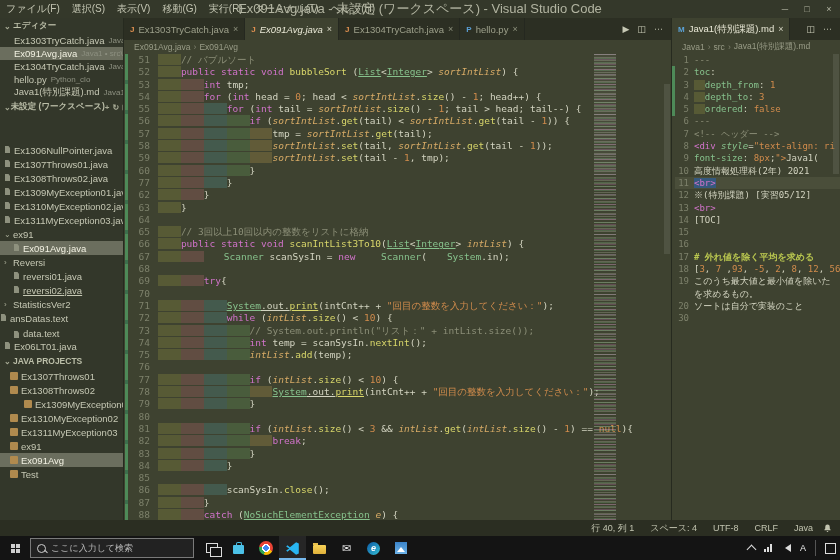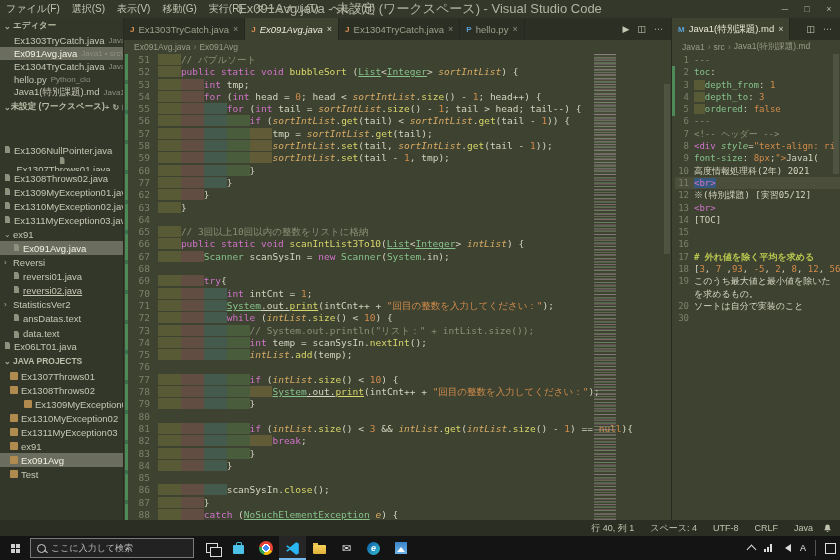--- a/index.html
+++ b/index.html
@@ -64,21 +64,21 @@
   .code-row.cur{background:#4a4e3a;}
   .gutter{flex:0 0 26px;width:26px;text-align:right;padding:0 8px 0 0;color:#7d816b;}
   .md .gutter{flex:0 0 14px;width:14px;padding-right:5px;}
   .md .code-row{font-size:9px;}
   .code-text{white-space:pre;}
   .ind{white-space:pre;}
   .i0{background:rgba(206,199,78,.18);} .i1{background:rgba(224,120,130,.22);}
   .i2{background:rgba(95,190,195,.20);} .i3{background:rgba(120,200,110,.20);}
   .i4{background:rgba(225,180,85,.22);}
   .tk-c{color:#8b8e77;} .tk-k{color:#d173ca;text-align:center;} .tk-t{color:#86c18c;text-decoration:underline;}
-  .tk-T{color:#86c18c;} .tk-f{color:#d8d66a;} .tk-p{color:#d7ab66;font-style:italic;}
+  .tk-T{color:#86c18c;padding-left:20px;} .tk-f{color:#d8d66a;} .tk-p{color:#d7ab66;font-style:italic;}
   .tk-s{color:#d28c4c;} .tk-n{color:#d28c4c;} .tk-w{color:#d3d4c1;}
   .tk-U{color:#d3d4c1;text-decoration:underline;} .tk-F{color:#d8d66a;text-decoration:underline;}
   .tk-g{color:#d173ca;} .tk-a{color:#86c18c;font-style:italic;} .tk-h{color:#b9c64f;font-weight:bold;}
   .tk-m{color:#8b8e77;} .tk-y{color:#86c18c;} .tk-e{color:#d173ca;background:#35597e;}
   .tk-d{background:rgba(206,199,78,.18);white-space:pre;}
 
   .git-strip{position:absolute;left:1px;top:0;bottom:0;width:3px;
              background:repeating-linear-gradient(180deg,#4e8a58 0 26px,#3c6f4c 26px 30px);}
   .md-strip{position:absolute;left:0;top:12px;width:3px;height:50px;background:#4e8a58;}
   .minimap{position:absolute;left:470px;top:0;width:22px;height:100%;opacity:.9;
@@ -195,21 +195,21 @@
           <span>+</span>
           <span>↻</span>
           <span>⊟</span>
         </span>
       </div>
       <div id="file-tree">
           <div class="tree-row" style="padding-left: 4px; margin-top: 28px;">
             <span class="fdot"></span>
             <span>Ex1306NullPointer.java</span>
           </div>
-          <div class="tree-row" style="padding-left: 4px; flex-direction: column;">
+          <div class="tree-row" style="padding-left: 4px;">
             <span class="fdot"></span>
             <span>Ex1307Throws01.java</span>
           </div>
           <div class="tree-row" style="padding-left: 4px;">
             <span class="fdot"></span>
             <span>Ex1308Throws02.java</span>
           </div>
           <div class="tree-row" style="padding-left: 4px;">
             <span class="fdot"></span>
             <span>Ex1309MyException01.java</span>
@@ -239,21 +239,21 @@
             <span>reversi01.java</span>
           </div>
           <div class="tree-row" style="padding-left: 13px; text-decoration: underline;">
             <span class="fdot"></span>
             <span>reversi02.java</span>
           </div>
           <div class="tree-row" style="padding-left: 4px;">
             <span class="tree-chev">›</span>
             <span>StatisticsVer2</span>
           </div>
-          <div class="tree-row" style="padding-left: 13px; text-align: right;">
+          <div class="tree-row" style=" text-align: right;">
             <span class="fdot"></span>
             <span>ansDatas.text</span>
           </div>
           <div class="tree-row" style="padding-left: 13px; align-items: flex-end;">
             <span class="fdot"></span>
             <span>data.text</span>
           </div>
           <div class="tree-row" style="padding-left: 4px;">
             <span class="fdot"></span>
             <span>Ex06LT01.java</span>
@@ -349,21 +349,21 @@
             <div class="code-row"><span class="gutter">60</span><span class="code-text"><span class="ind i0">    </span><span class="ind i1">    </span><span class="ind i2">    </span><span class="ind i3">    </span><span class="tk-w">}</span></span></div>
             <div class="code-row"><span class="gutter">77</span><span class="code-text"><span class="ind i0">    </span><span class="ind i1">    </span><span class="ind i2">    </span><span class="tk-w">}</span></span></div>
             <div class="code-row"><span class="gutter">62</span><span class="code-text"><span class="ind i0">    </span><span class="ind i1">    </span><span class="tk-w">}</span></span></div>
             <div class="code-row"><span class="gutter">63</span><span class="code-text"><span class="ind i0">    </span><span class="tk-w">}</span></span></div>
             <div class="code-row"><span class="gutter">64</span><span class="code-text"></span></div>
             <div class="code-row"><span class="gutter">65</span><span class="code-text"><span class="ind i0">    </span><span class="tk-c">// 3回以上10回以内の整数をリストに格納</span></span></div>
             <div class="code-row"><span class="gutter">66</span><span class="code-text"><span class="ind i0">    </span><span class="tk-k">public static void </span><span class="tk-f">scanIntList3To10</span><span class="tk-w">(</span><span class="tk-t">List</span><span class="tk-w">&lt;</span><span class="tk-t">Integer</span><span class="tk-w">&gt; </span><span class="tk-p">intList</span><span class="tk-w">) {</span></span></div>
             <div class="code-row"><span class="gutter">67</span><span class="code-text"><span class="ind i0">    </span><span class="ind i1">    </span><span class="tk-T">Scanner</span><span class="tk-w"> scanSysIn = </span><span class="tk-k">new</span><span class="tk-w"> </span><span class="tk-T">Scanner</span><span class="tk-w">(</span><span class="tk-T">System</span><span class="tk-w">.in);</span></span></div>
             <div class="code-row"><span class="gutter">68</span><span class="code-text"></span></div>
             <div class="code-row"><span class="gutter">69</span><span class="code-text"><span class="ind i0">    </span><span class="ind i1">    </span><span class="tk-k">try</span><span class="tk-w">{</span></span></div>
-            <div class="code-row"><span class="gutter">70</span><span class="code-text"><span class="ind i0">    </span><span class="ind i1">    </span><span class="ind i2">    </span><span class="tk-k">int</span><span class="tk-w"> intCnt = </span><span class="tk-n">1</span><span class="tk-w">;</span></span></div>
+            <div class="code-row"><span class="gutter">70</span></div>
             <div class="code-row"><span class="gutter">71</span><span class="code-text"><span class="ind i0">    </span><span class="ind i1">    </span><span class="ind i2">    </span><span class="tk-t">System</span><span class="tk-U">.out.</span><span class="tk-F">print</span><span class="tk-w">(intCnt++ + </span><span class="tk-s">"回目の整数を入力してください："</span><span class="tk-w">);</span></span></div>
             <div class="code-row"><span class="gutter">72</span><span class="code-text"><span class="ind i0">    </span><span class="ind i1">    </span><span class="ind i2">    </span><span class="tk-k">while</span><span class="tk-w"> (</span><span class="tk-p">intList</span><span class="tk-w">.</span><span class="tk-f">size</span><span class="tk-w">() &lt; </span><span class="tk-n">10</span><span class="tk-w">) {</span></span></div>
             <div class="code-row"><span class="gutter">73</span><span class="code-text"><span class="ind i0">    </span><span class="ind i1">    </span><span class="ind i2">    </span><span class="ind i3">    </span><span class="tk-c">// System.out.println("リスト：" + intList.size());</span></span></div>
             <div class="code-row"><span class="gutter">74</span><span class="code-text"><span class="ind i0">    </span><span class="ind i1">    </span><span class="ind i2">    </span><span class="ind i3">    </span><span class="tk-k">int</span><span class="tk-w"> temp = scanSysIn.</span><span class="tk-f">nextInt</span><span class="tk-w">();</span></span></div>
             <div class="code-row"><span class="gutter">75</span><span class="code-text"><span class="ind i0">    </span><span class="ind i1">    </span><span class="ind i2">    </span><span class="ind i3">    </span><span class="tk-p">intList</span><span class="tk-w">.</span><span class="tk-f">add</span><span class="tk-w">(temp);</span></span></div>
             <div class="code-row"><span class="gutter">76</span><span class="code-text"></span></div>
             <div class="code-row"><span class="gutter">77</span><span class="code-text"><span class="ind i0">    </span><span class="ind i1">    </span><span class="ind i2">    </span><span class="ind i3">    </span><span class="tk-k">if</span><span class="tk-w"> (</span><span class="tk-p">intList</span><span class="tk-w">.</span><span class="tk-f">size</span><span class="tk-w">() &lt; </span><span class="tk-n">10</span><span class="tk-w">) {</span></span></div>
             <div class="code-row"><span class="gutter">78</span><span class="code-text"><span class="ind i0">    </span><span class="ind i1">    </span><span class="ind i2">    </span><span class="ind i3">    </span><span class="ind i4">    </span><span class="tk-t">System</span><span class="tk-U">.out.</span><span class="tk-F">print</span><span class="tk-w">(intCnt++ + </span><span class="tk-s">"回目の整数を入力してください："</span><span class="tk-w">);</span></span></div>
             <div class="code-row"><span class="gutter">79</span><span class="code-text"><span class="ind i0">    </span><span class="ind i1">    </span><span class="ind i2">    </span><span class="ind i3">    </span><span class="tk-w">}</span></span></div>
             <div class="code-row"><span class="gutter">80</span><span class="code-text"></span></div>

